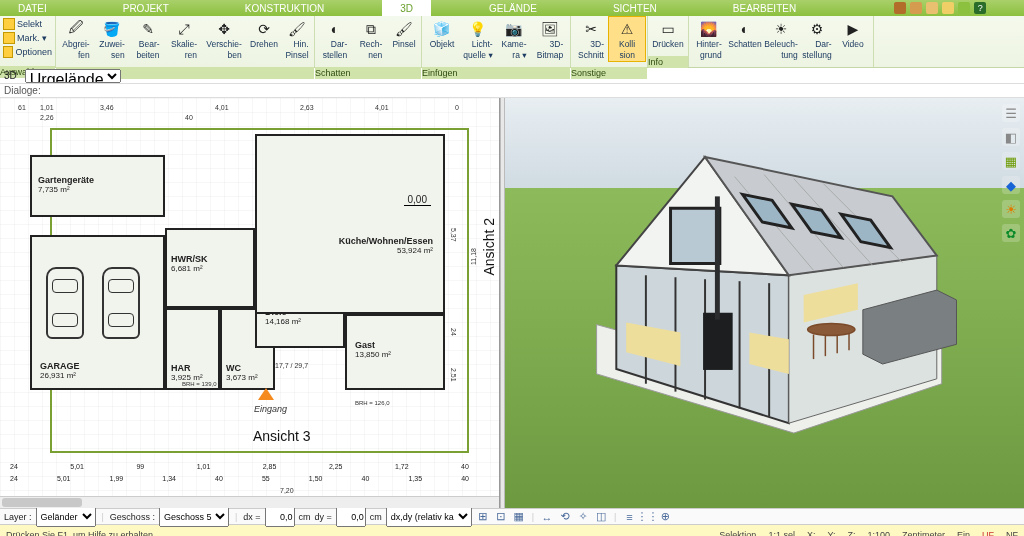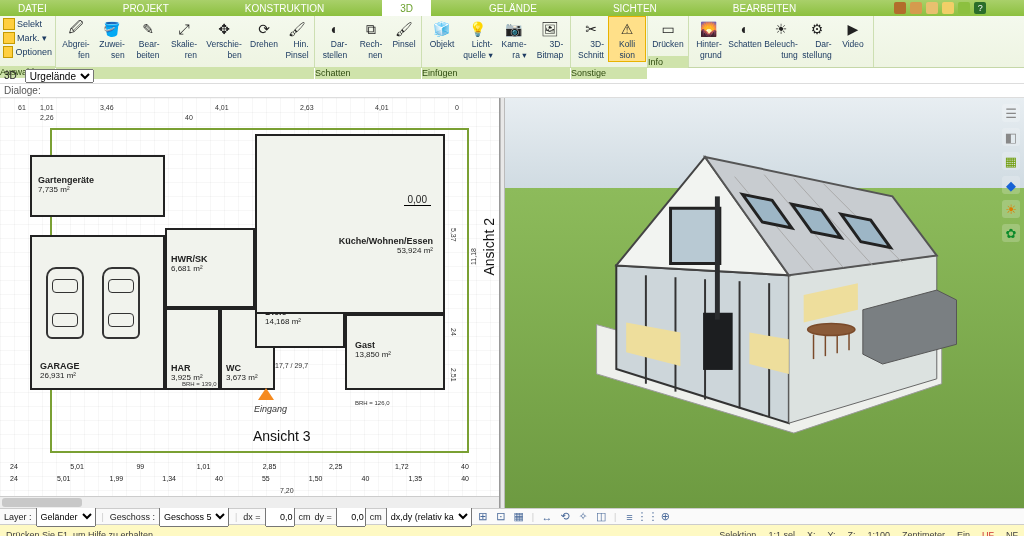--- a/index.html
+++ b/index.html
@@ -31,21 +31,21 @@
 .rbtn .ico { width:20px; height:20px; display:flex; align-items:center; justify-content:center; font-size:14px; }
 .rbtn .txt { font-size:8.5px; color:#1d3b62; text-align:right; line-height:11px; white-space:pre-line; }
 .rbtn.sel { background:#ffe089; outline:1px solid #e8b200; }
 .ribbon .auswahl { width:56px; display:flex; }
 .ribbon .auswahl .top { flex:1; padding:2px 3px; display:flex; flex-direction:column; gap:2px; justify-content:center; }
 .ribbon .auswahl .top span { font-size:9px; color:#1d3b62; display:flex; align-items:center; gap:2px; }
 .ribbon .auswahl .top span::before{content:'';width:10px;height:10px;background:#ffcf3f;border:1px solid #c59a00;display:inline-block}
 
 
 .subbar { height: 16px; display:flex; align-items:center; border-bottom:1px solid #ddd; font-size:10px; padding-left:4px; gap:8px; }
-.subbar select{font-size:10px;height:14px}
+.subbar select{font-size:16px;height:14px}
 .dlgbar{height:14px;border-bottom:1px solid #ddd;padding-left:4px;font-size:10px;display:flex;align-items:center;color:#555}
 
 
 .workspace { height: 410px; display:flex; position:relative; }
 .pane { position:relative; overflow:hidden; }
 .pane.plan { flex:0 0 500px; border-right:1px solid #999; }
 .pane.view3d { flex:1; background:#7aab47; }
 .splitter{width:5px;background:#e8e8e8;border-left:1px solid #bbb;border-right:1px solid #bbb;cursor:col-resize}
 
 

